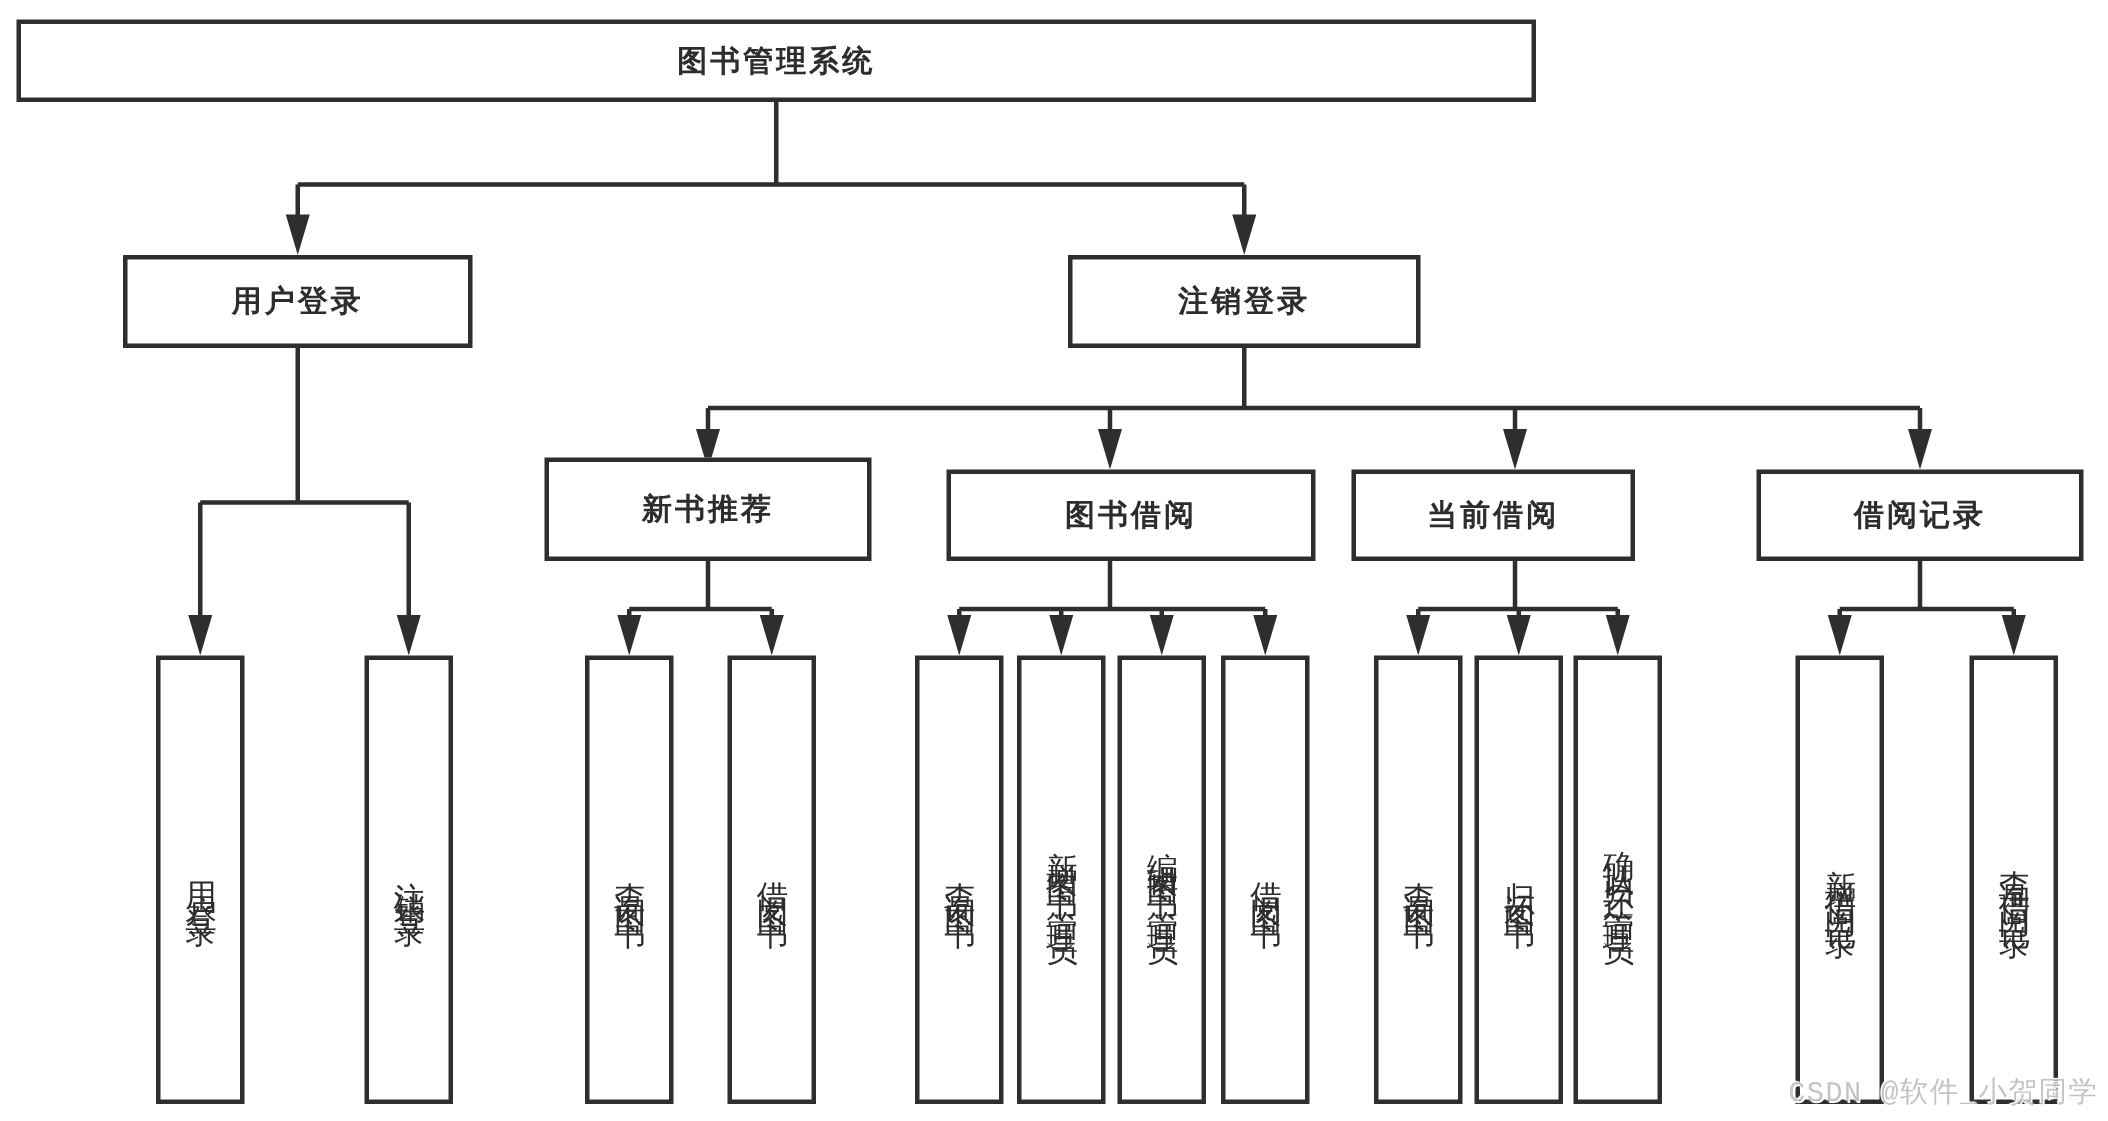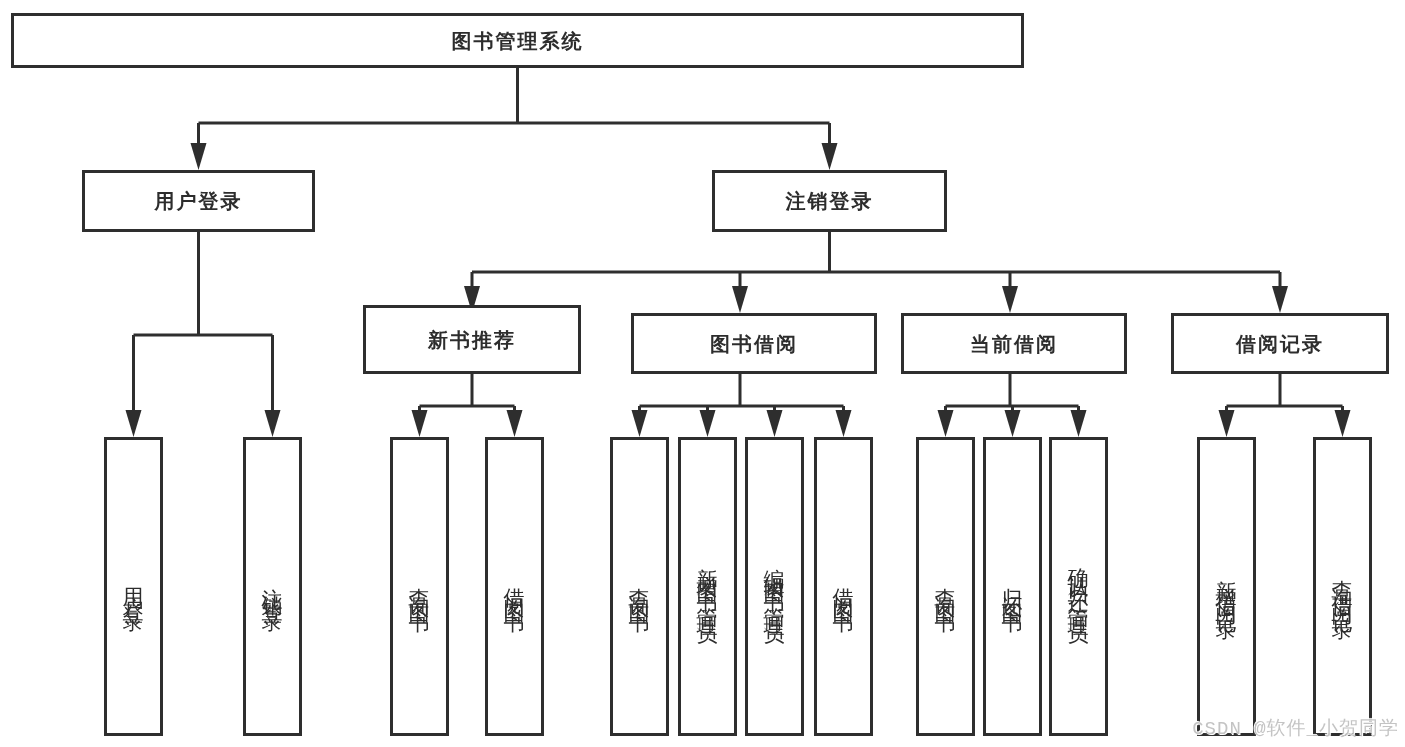--- a/index.html
+++ b/index.html
@@ -108,21 +108,21 @@
   <div class="box h" style="left:712px;top:170px;width:235px;height:62px">
     <span>注销登录</span>
   </div>
 
   <div class="box h" style="left:363px;top:305px;width:218px;height:69px">
     <span>新书推荐</span>
   </div>
   <div class="box h" style="left:631px;top:313px;width:246px;height:61px">
     <span>图书借阅</span>
   </div>
-  <div class="box h" style="left:901px;top:313px;width:226px;height:61px">
+  <div class="box h" style="left:901px;top:313px;width:189px;height:61px">
     <span>当前借阅</span>
   </div>
   <div class="box h" style="left:1171px;top:313px;width:218px;height:61px">
     <span>借阅记录</span>
   </div>
 
   <div class="box v" style="left:104px;top:437px;width:59px;height:299px">
     <span>用户登录</span>
   </div>
   <div class="box v" style="left:243px;top:437px;width:59px;height:299px">

